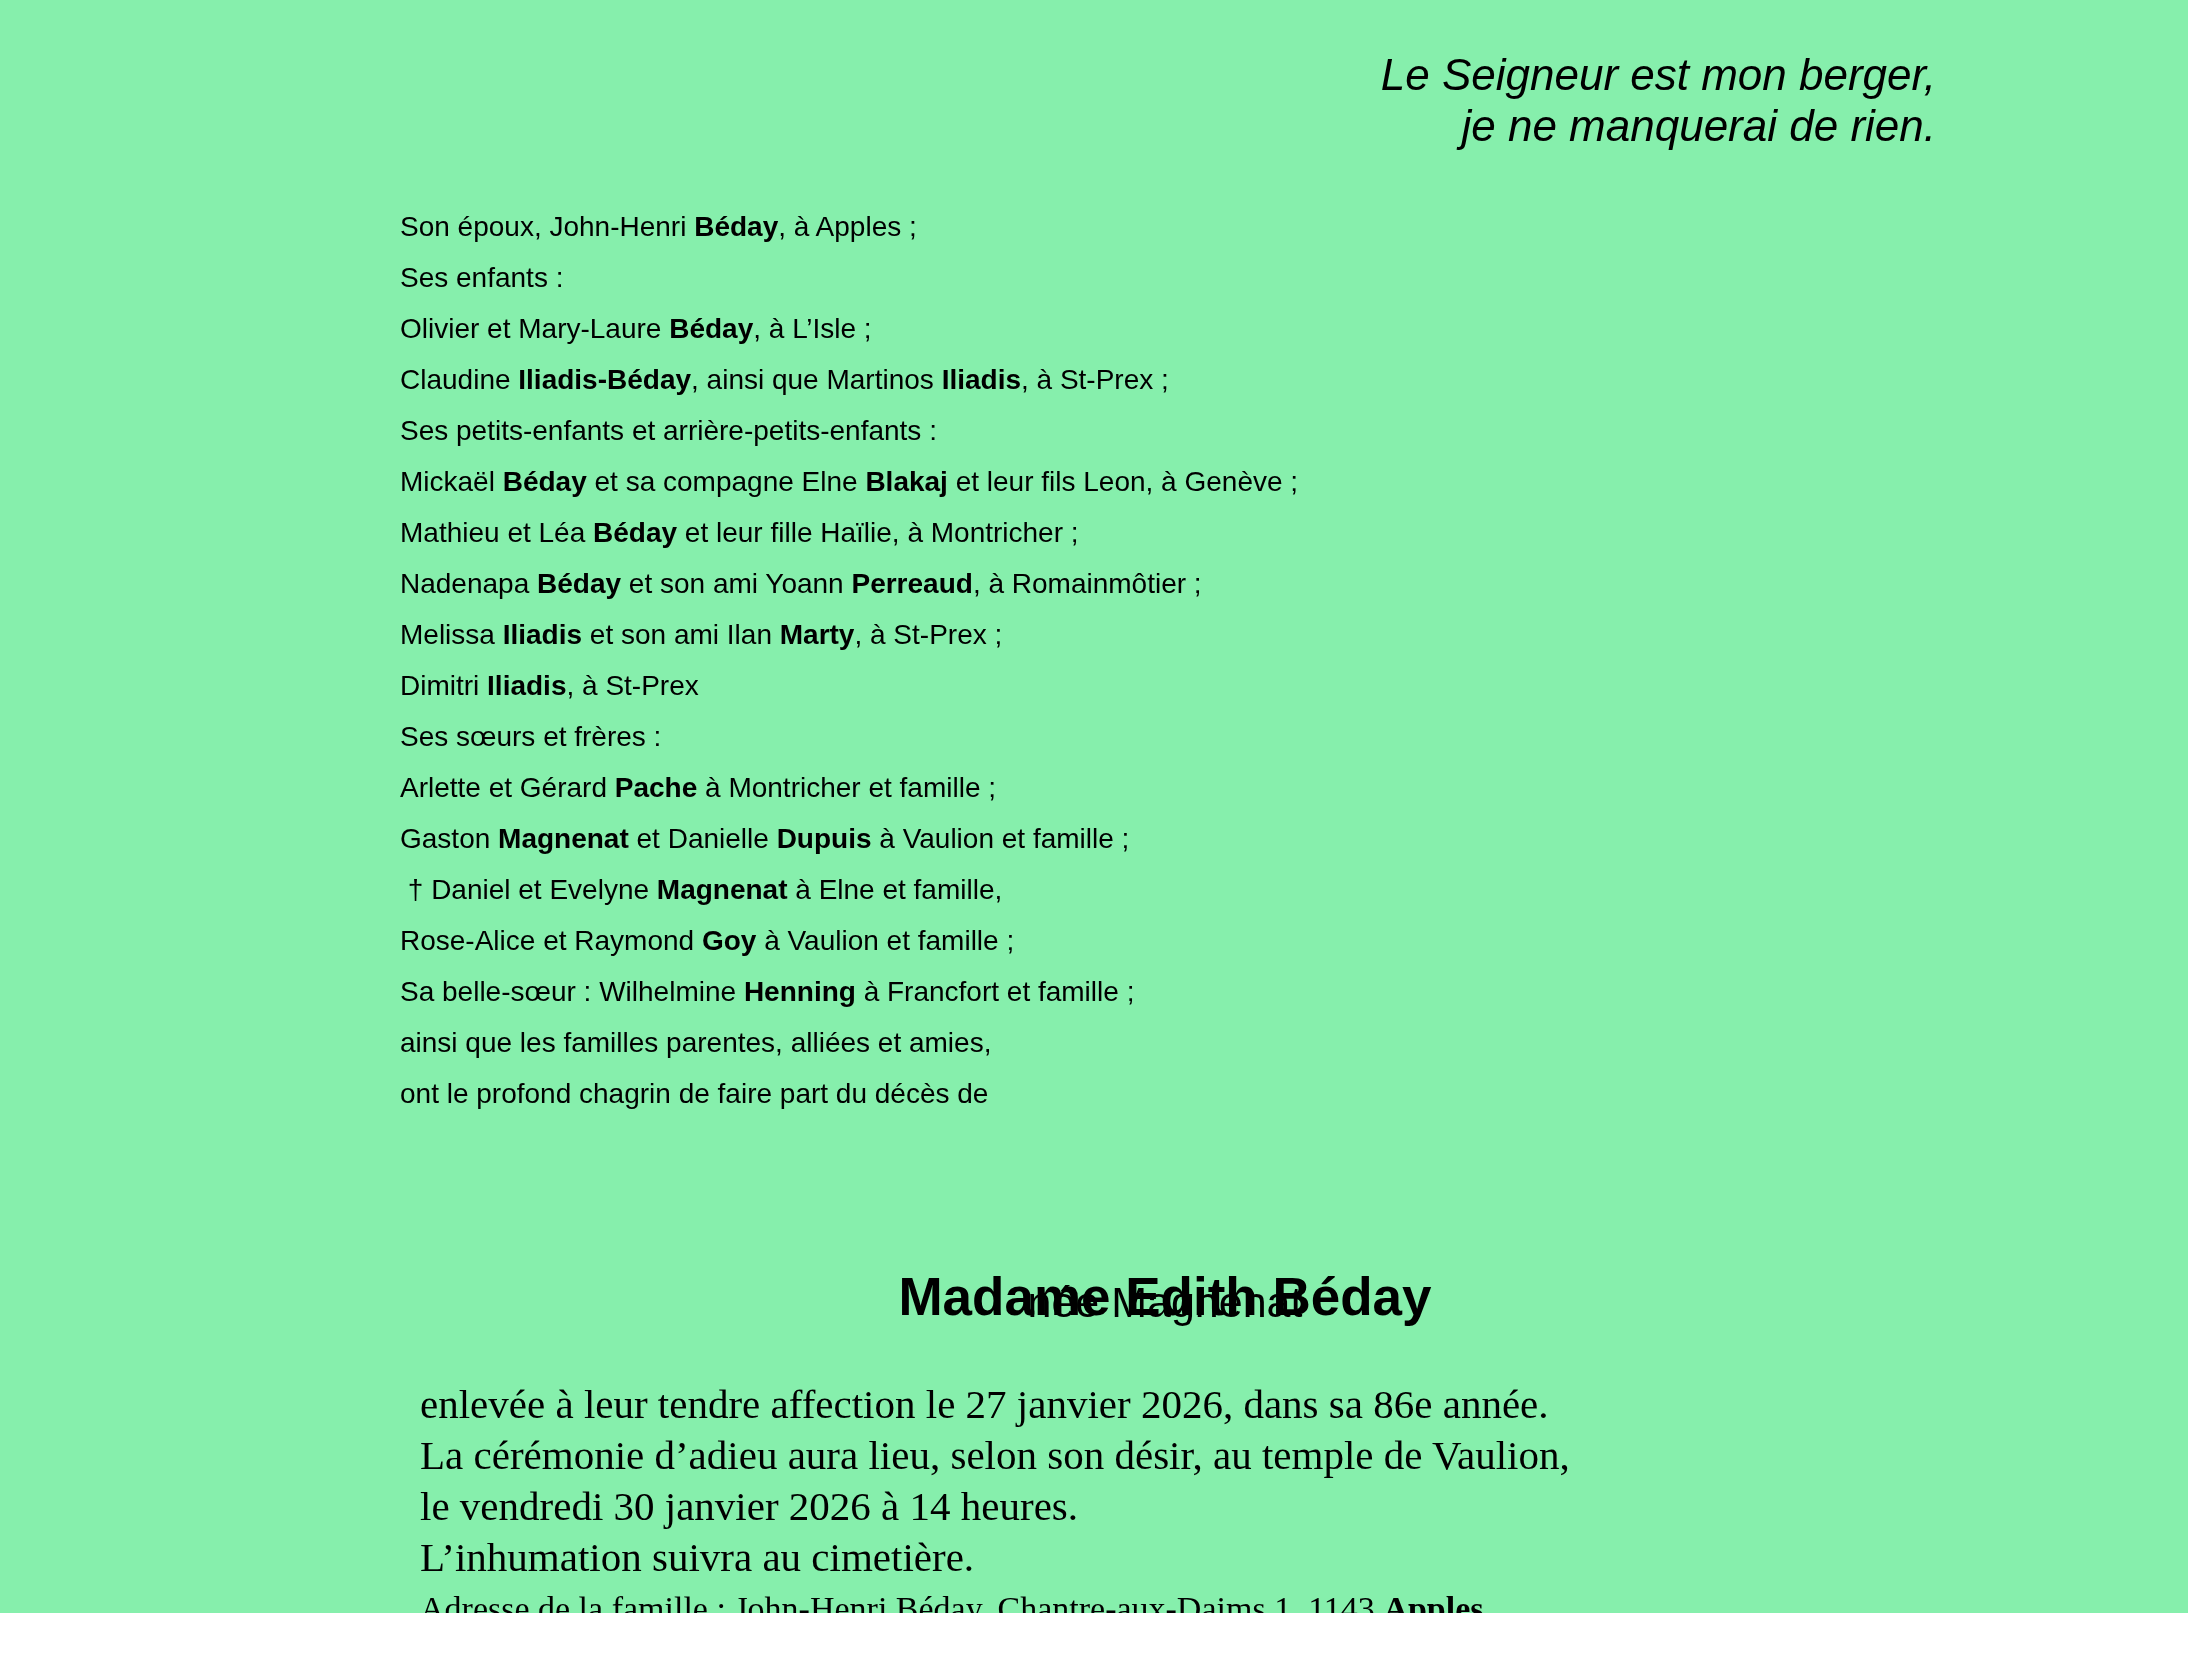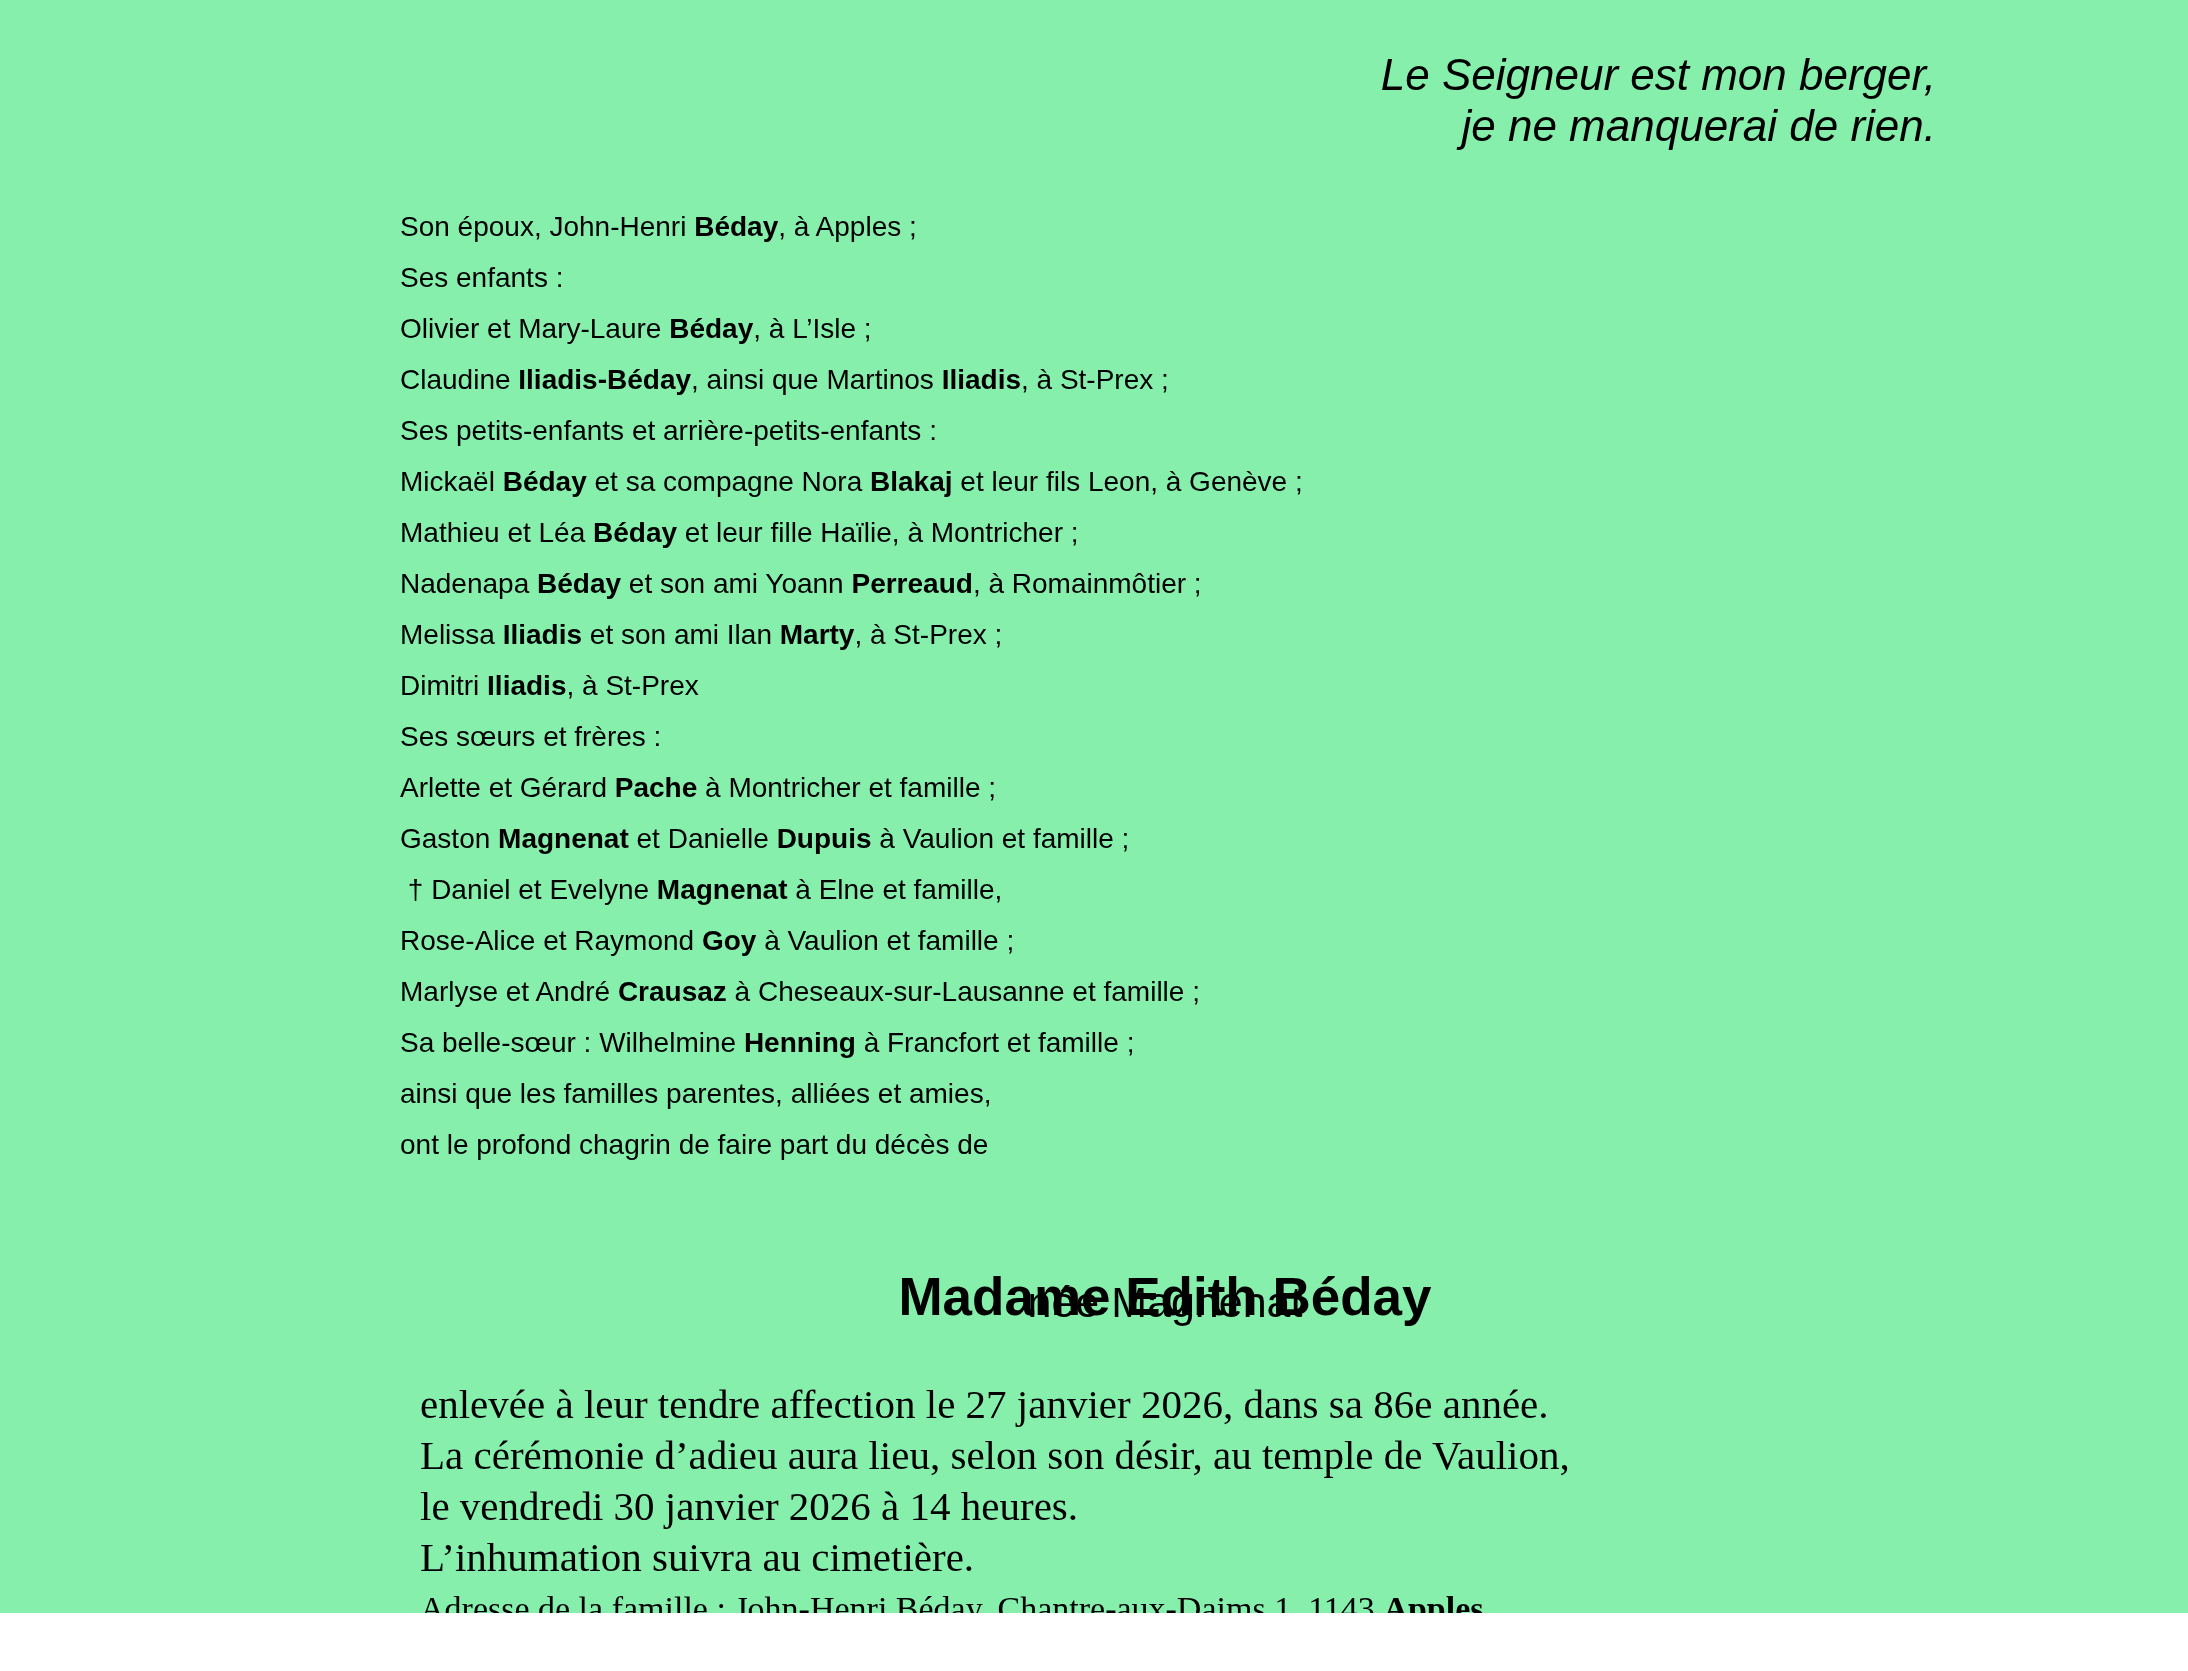--- a/index.html
+++ b/index.html
@@ -72,31 +72,30 @@
     <div class="line">Le Seigneur est mon berger,</div>
     <div class="line">je ne manquerai de rien.</div>
   </div>
 
   <div class="family">
     <div class="line"><span>Son époux, John-Henri </span><span class="b">Béday</span><span>, à Apples ;</span></div>
     <div class="line"><span>Ses enfants :</span></div>
     <div class="line"><span>Olivier et Mary-Laure </span><span class="b">Béday</span><span>, à L’Isle ;</span></div>
     <div class="line"><span>Claudine </span><span class="b">Iliadis-Béday</span><span>, ainsi que Martinos </span><span class="b">Iliadis</span><span>, à St-Prex ;</span></div>
     <div class="line"><span>Ses petits-enfants et arrière-petits-enfants :</span></div>
-    <div class="line"><span>Mickaël </span><span class="b">Béday</span><span> et sa compagne Nora </span><span class="b">Blakaj</span><span> et leur fils Leon, à Genève ;</span></div>
+    <div class="line"><span>Mickaël </span><span class="b">Béday</span><span> et sa compagne Elne </span><span class="b">Blakaj</span><span> et leur fils Leon, à Genève ;</span></div>
     <div class="line"><span>Mathieu et Léa </span><span class="b">Béday</span><span> et leur fille Haïlie, à Montricher ;</span></div>
     <div class="line"><span>Nadenapa </span><span class="b">Béday</span><span> et son ami Yoann </span><span class="b">Perreaud</span><span>, à Romainmôtier ;</span></div>
     <div class="line"><span>Melissa </span><span class="b">Iliadis</span><span> et son ami Ilan </span><span class="b">Marty</span><span>, à St-Prex ;</span></div>
     <div class="line"><span>Dimitri </span><span class="b">Iliadis</span><span>, à St-Prex</span></div>
     <div class="line"><span>Ses sœurs et frères :</span></div>
     <div class="line"><span>Arlette et Gérard </span><span class="b">Pache</span><span> à Montricher et famille ;</span></div>
     <div class="line"><span>Gaston </span><span class="b">Magnenat</span><span> et Danielle </span><span class="b">Dupuis</span><span> à Vaulion et famille ;</span></div>
     <div class="line"><span>&nbsp;† Daniel et Evelyne </span><span class="b">Magnenat</span><span> à Elne et famille,</span></div>
     <div class="line"><span>Rose-Alice et Raymond </span><span class="b">Goy</span><span> à Vaulion et famille ;</span></div>
-    <div class="line"><span>Marlyse et André </span><span class="b">Crausaz</span><span> à Cheseaux-sur-Lausanne et famille ;</span></div>
     <div class="line"><span>Sa belle-sœur : Wilhelmine </span><span class="b">Henning</span><span> à Francfort et famille ;</span></div>
     <div class="line"><span>ainsi que les familles parentes, alliées et amies,</span></div>
     <div class="line"><span>ont le profond chagrin de faire part du décès de</span></div>
   </div>
 
   <div class="deceased-title">Madame Edith Béday</div>
   <div class="deceased-subtitle">née Magnenat</div>
 
   <div class="ceremony">
     <div class="line">enlevée à leur tendre affection le 27 janvier 2026, dans sa 86e année.</div>

